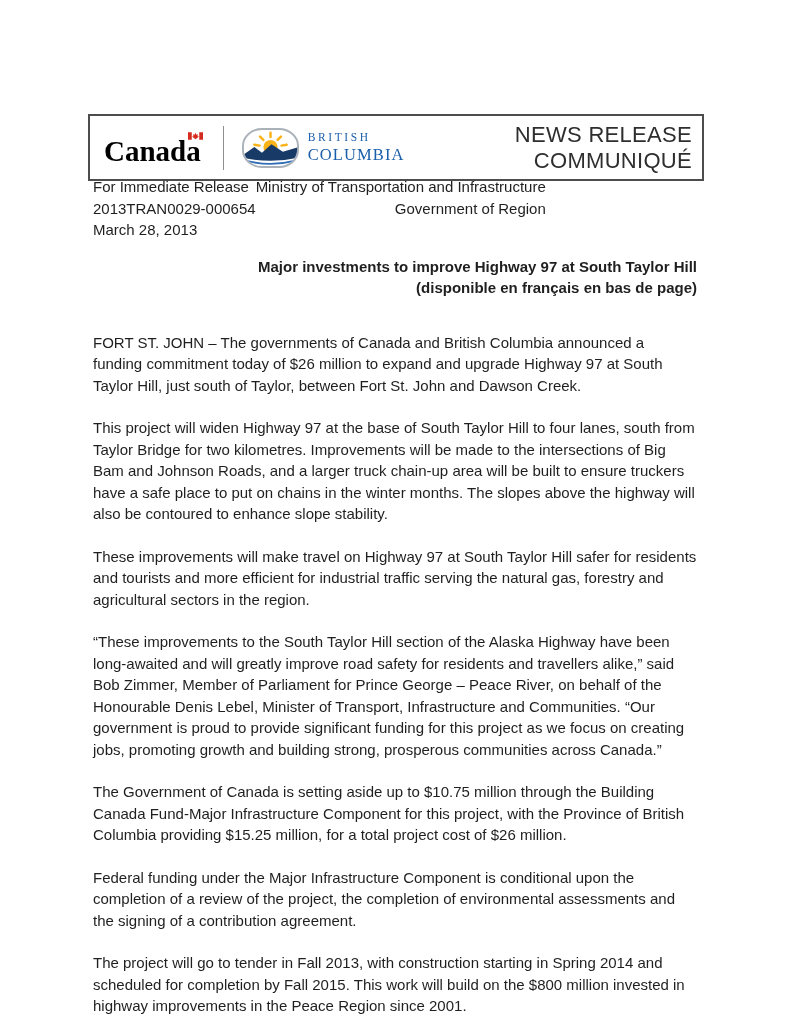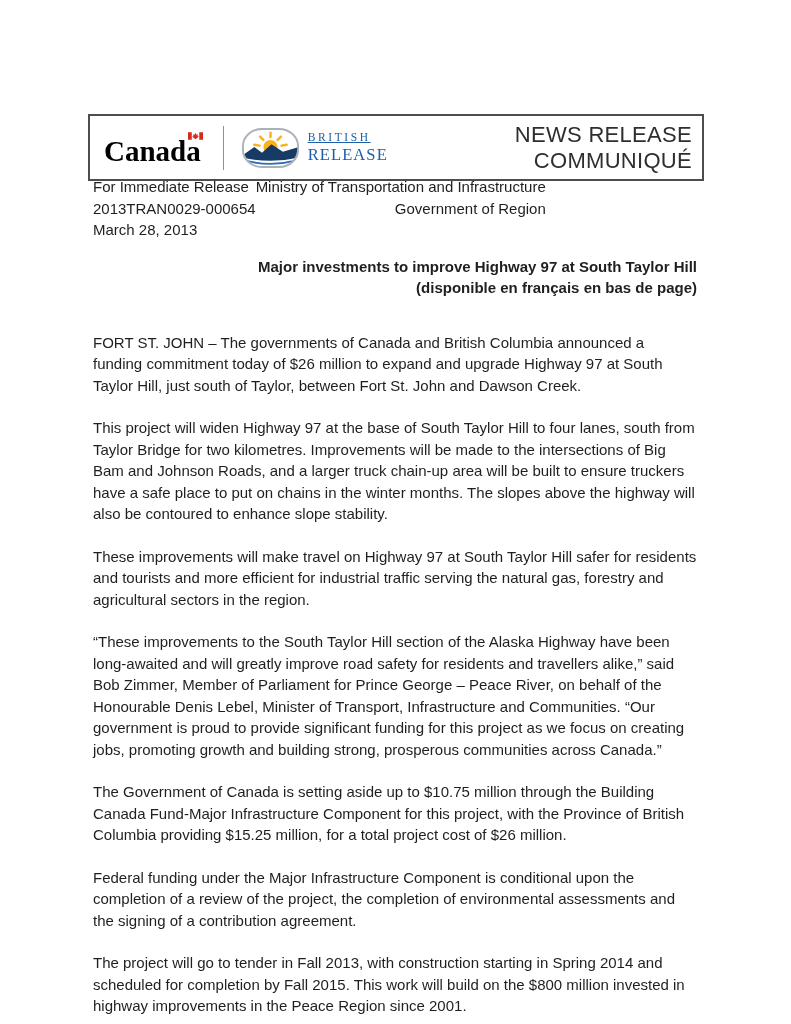--- a/index.html
+++ b/index.html
@@ -40,21 +40,21 @@
   .canada-flag { position: absolute; top: 2px; right: -2px; }
   .lh-divider { width: 1px; height: 44px; background: #8f8f8f; margin: 0 18px 0 22px; }
   .bc-logo { display: flex; align-items: center; gap: 9px; }
   .bc-text {
     display: flex;
     flex-direction: column;
     font-family: "Liberation Serif", serif;
     color: #1b5faa;
     line-height: 1;
   }
-  .bc-line1 { font-size: 11.5px; letter-spacing: 2.6px; margin-bottom: 3px; text-decoration: underline; }
+  .bc-line1 { font-size: 11.5px; letter-spacing: 2.6px; margin-bottom: 3px; }
   .bc-line2 { font-size: 16.5px; letter-spacing: 1.1px; }
   .lh-spacer { flex: 1; }
   .masthead {
     text-align: right;
     font-size: 22px;
     line-height: 26px;
     color: #2e2e2e;
     letter-spacing: 0.3px;
   }
 
@@ -112,21 +112,21 @@
             <line x1="41" y1="9" x2="37.5" y2="12.5"></line>
             <line x1="13" y1="17.5" x2="18.5" y2="18.5"></line>
             <line x1="47" y1="17.5" x2="41.5" y2="18.5"></line>
           </g>
           <path d="M0 29 L13 20 L21 26 L31 17 L43 25 L60 20 L60 31 Q30 38 0 31 Z" fill="#173a67"></path>
           <path d="M5 34.5 Q30 41 55 34.5" stroke="#2f6db5" stroke-width="2" fill="none"></path>
         </g>
       </svg>
       <div class="bc-text">
         <span class="bc-line1">BRITISH</span>
-        <span class="bc-line2">RELEASE</span>
+        <span class="bc-line2">COLUMBIA</span>
       </div>
     </div>
 
     <div class="lh-spacer"></div>
 
     <div class="masthead">
       <div>NEWS RELEASE</div>
       <div>COMMUNIQUÉ</div>
     </div>
 

